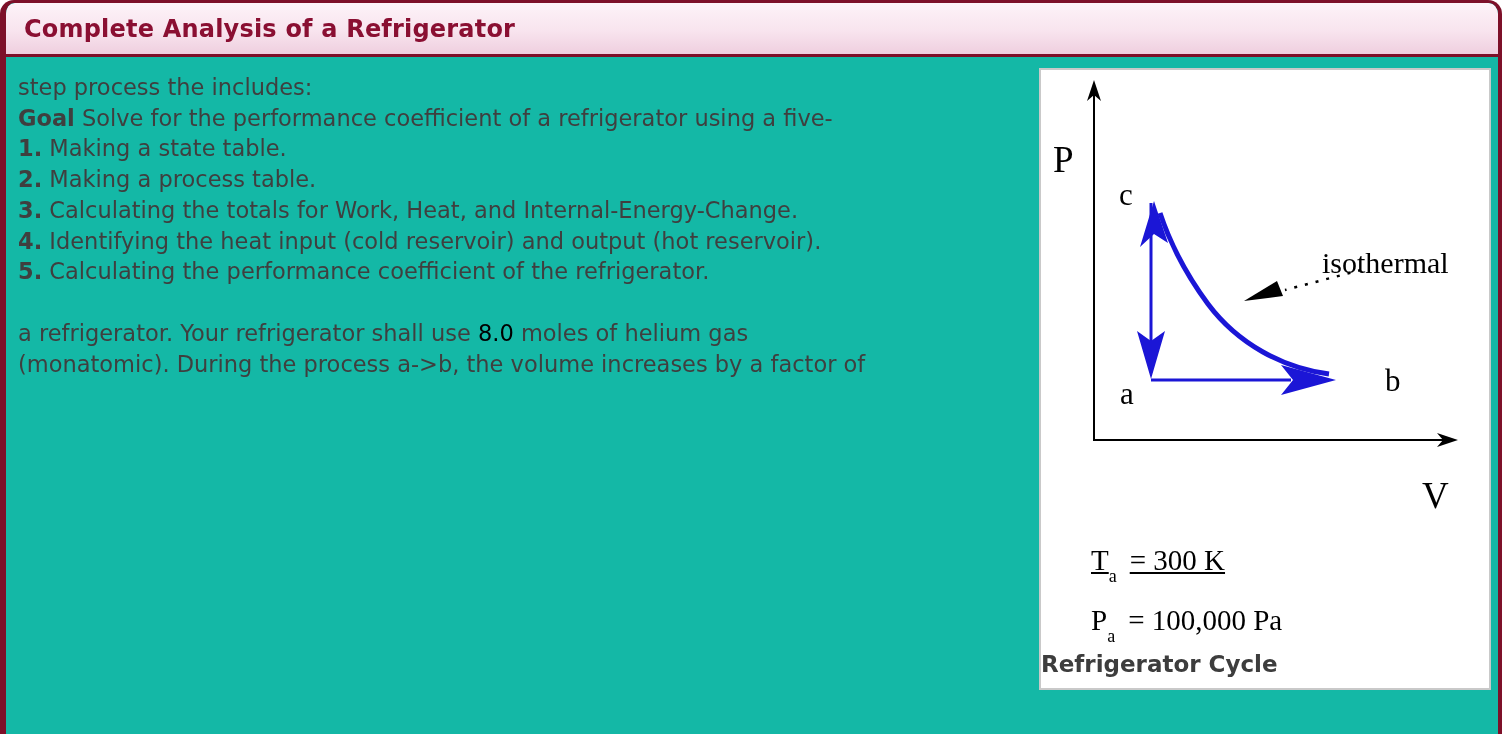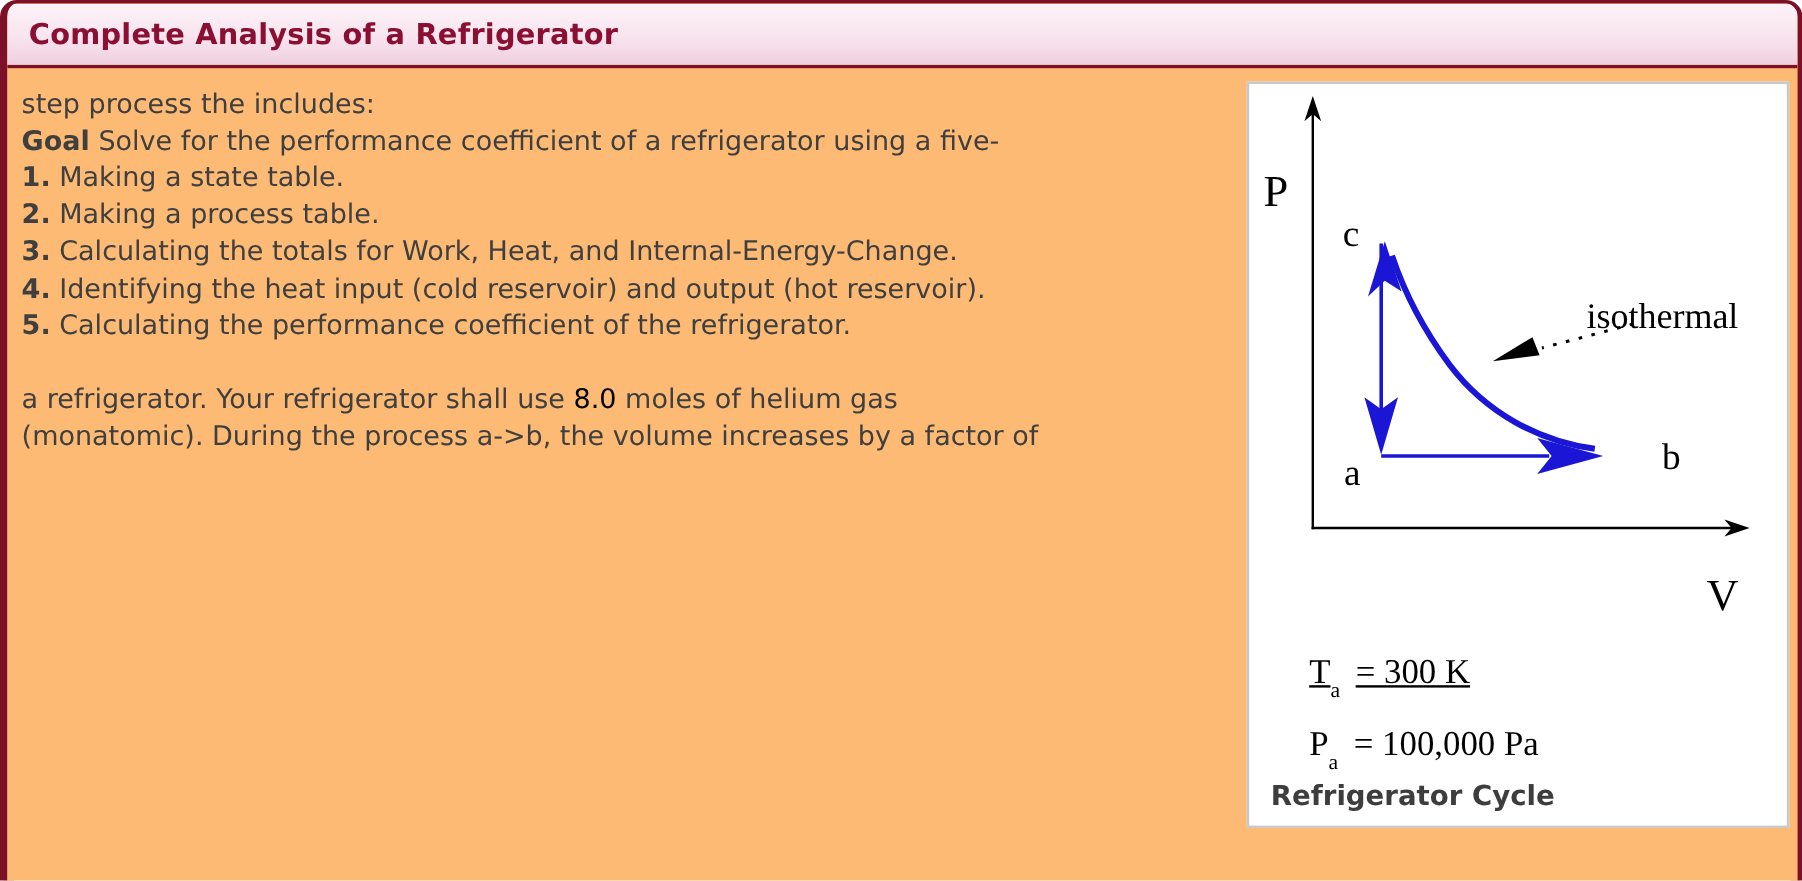--- a/index.html
+++ b/index.html
@@ -7,21 +7,21 @@
     --title:#8a0f32;
     --body-text:#3f3f3f;
     --blue:#1b16d6;
     --fig-border:#c9c9c9;
   }
   html,body{margin:0;padding:0;background:#fff;}
   .page{
     position:relative;
     width:1502px;height:734px;
     box-sizing:border-box;
-    background:#fdba74;
+    background:#14b8a6;
     border-top:3px solid var(--maroon);
     border-left:6px solid var(--maroon);
     border-right:4px solid var(--maroon);
     border-radius:14px 14px 0 0;
     overflow:hidden;
     font-family:"DejaVu Sans","Liberation Sans",sans-serif;
   }
   .header{
     height:54px;
     box-sizing:border-box;
@@ -63,21 +63,21 @@
     font-size:29px;
     color:#000;
     white-space:nowrap;
   }
   .eq sub{font-size:18px;position:relative;top:5px;}
   .eq .rhs{margin-left:13px;}
   .eq-ta{top:474px;text-decoration:underline;}
   .eq-pa{top:534px;}
   .caption{
     position:absolute;
-    left:18px;top:581px;
+    left:0;top:581px;
     font-weight:bold;
     font-size:23px;
     color:#3d3d3d;
     white-space:nowrap;
   }
 </style>
 </head>
 <body>
 
 <div class="page">

